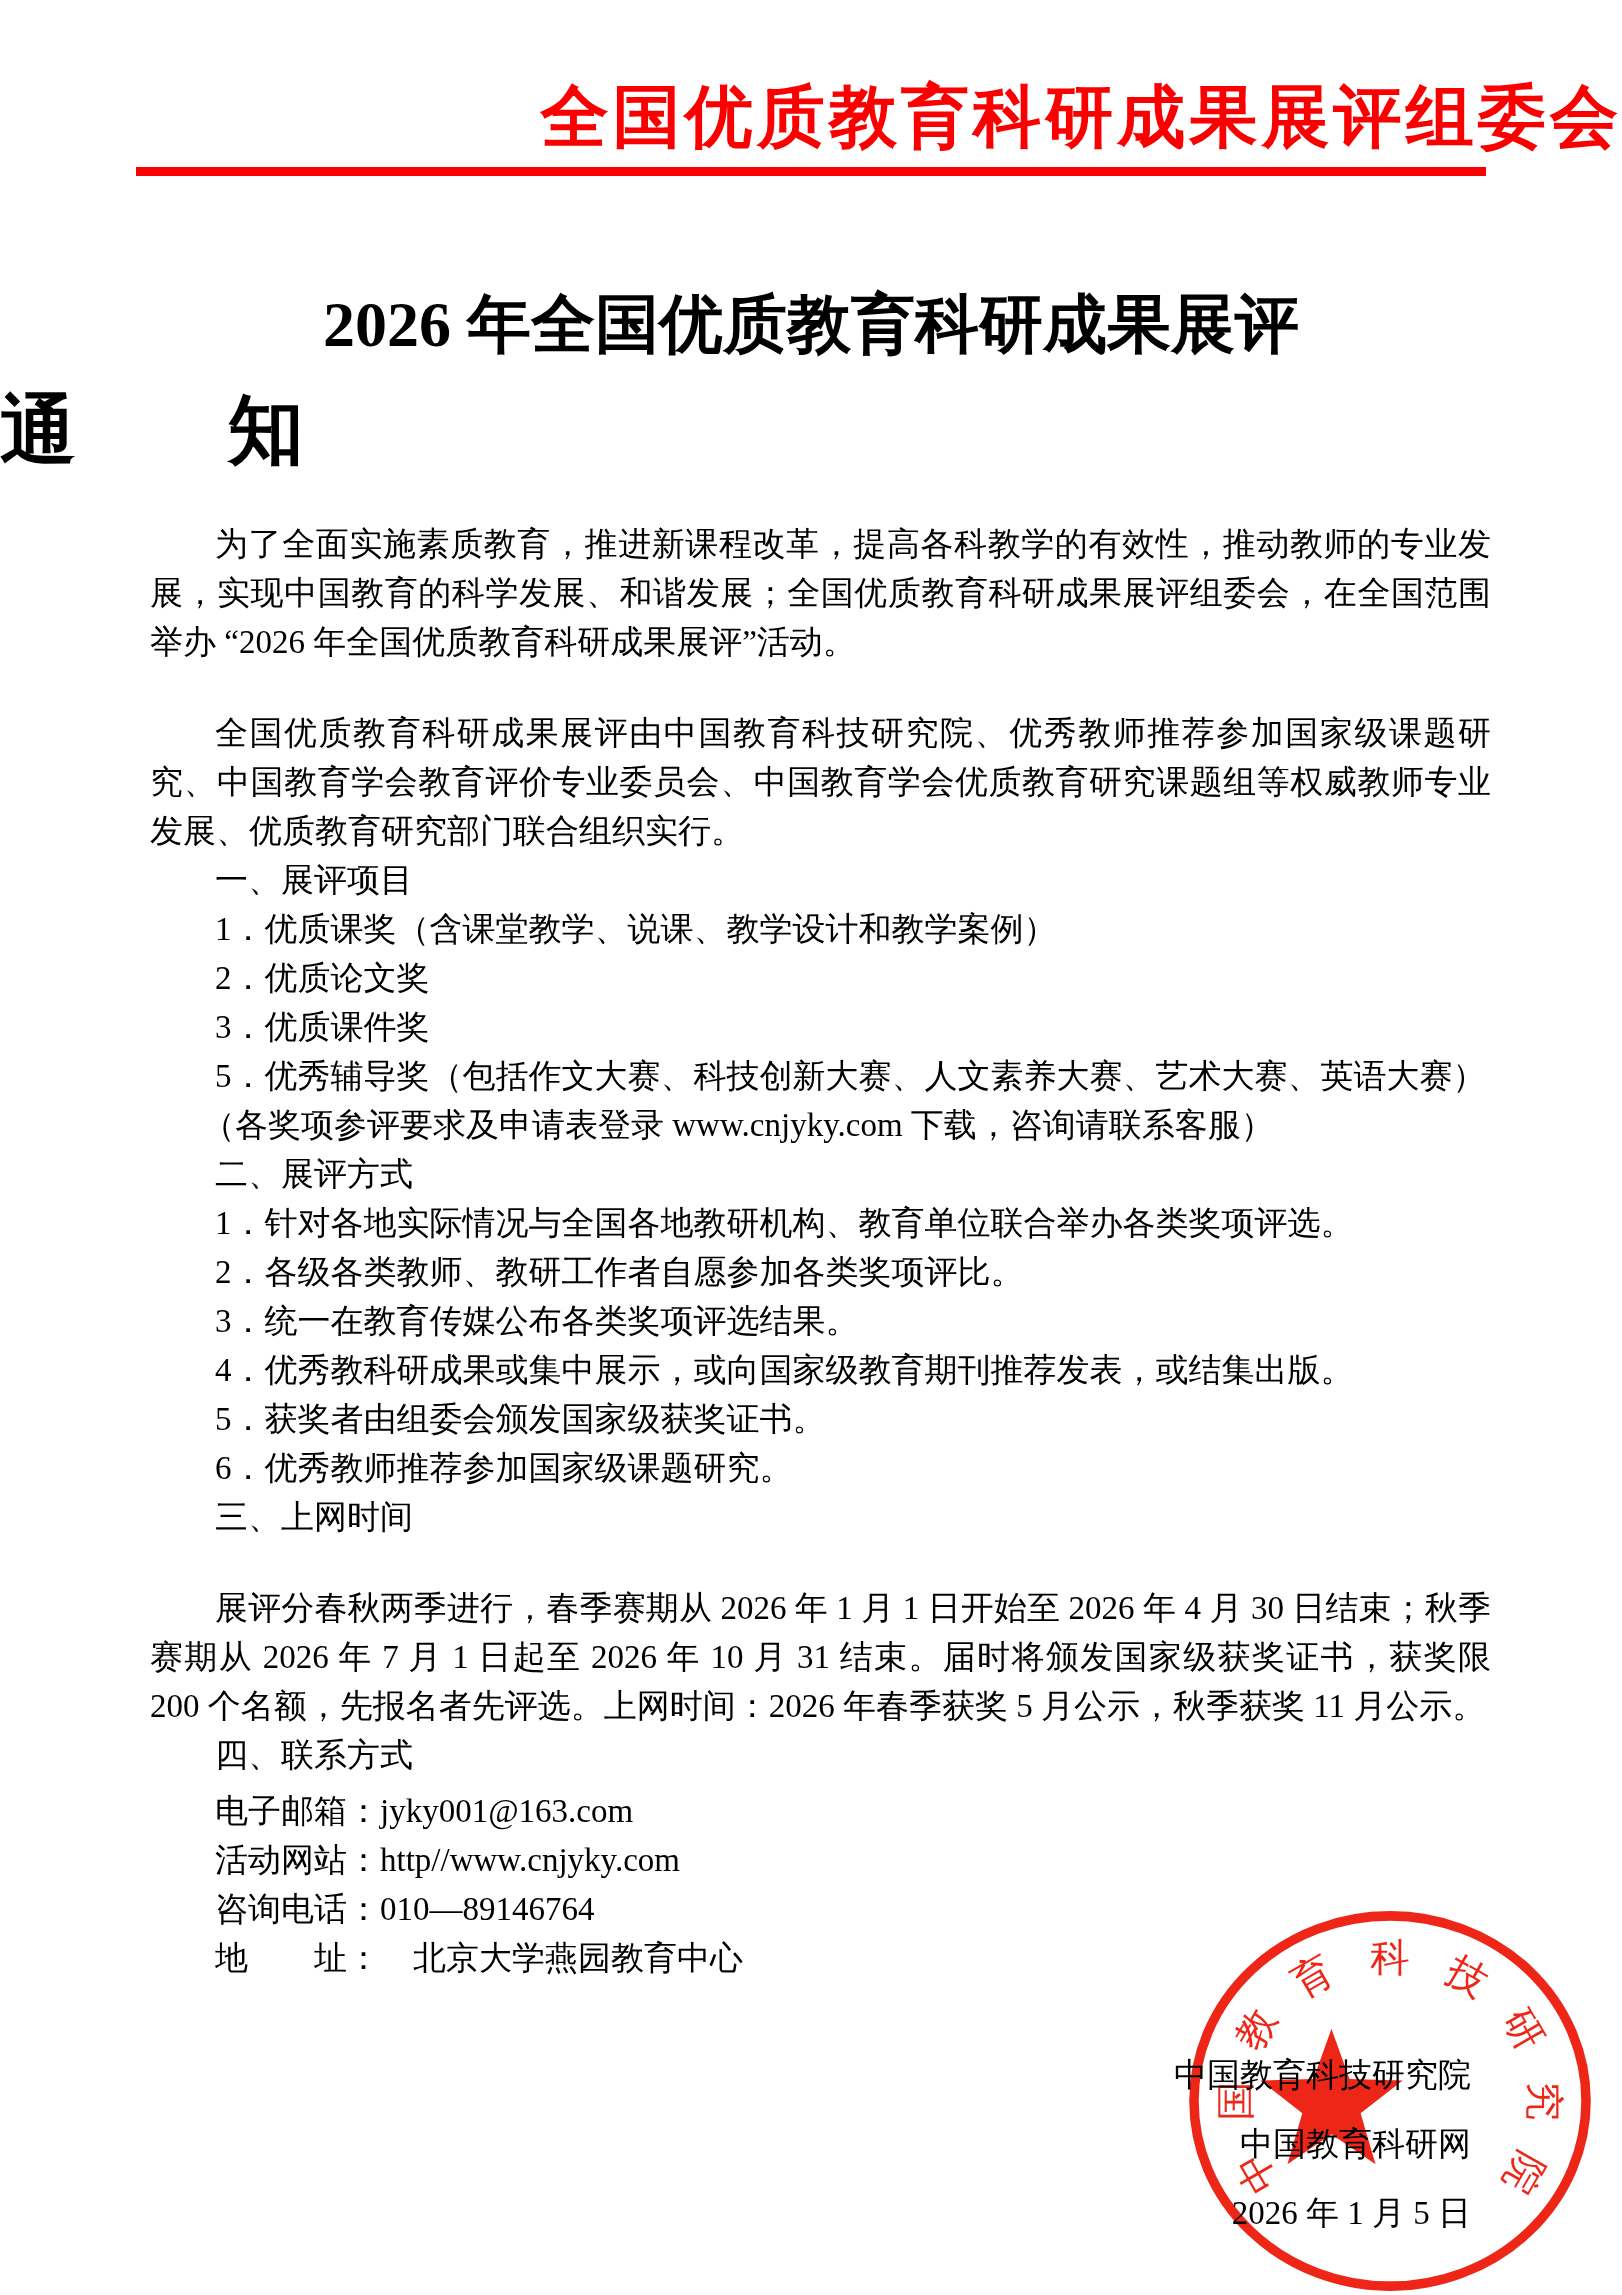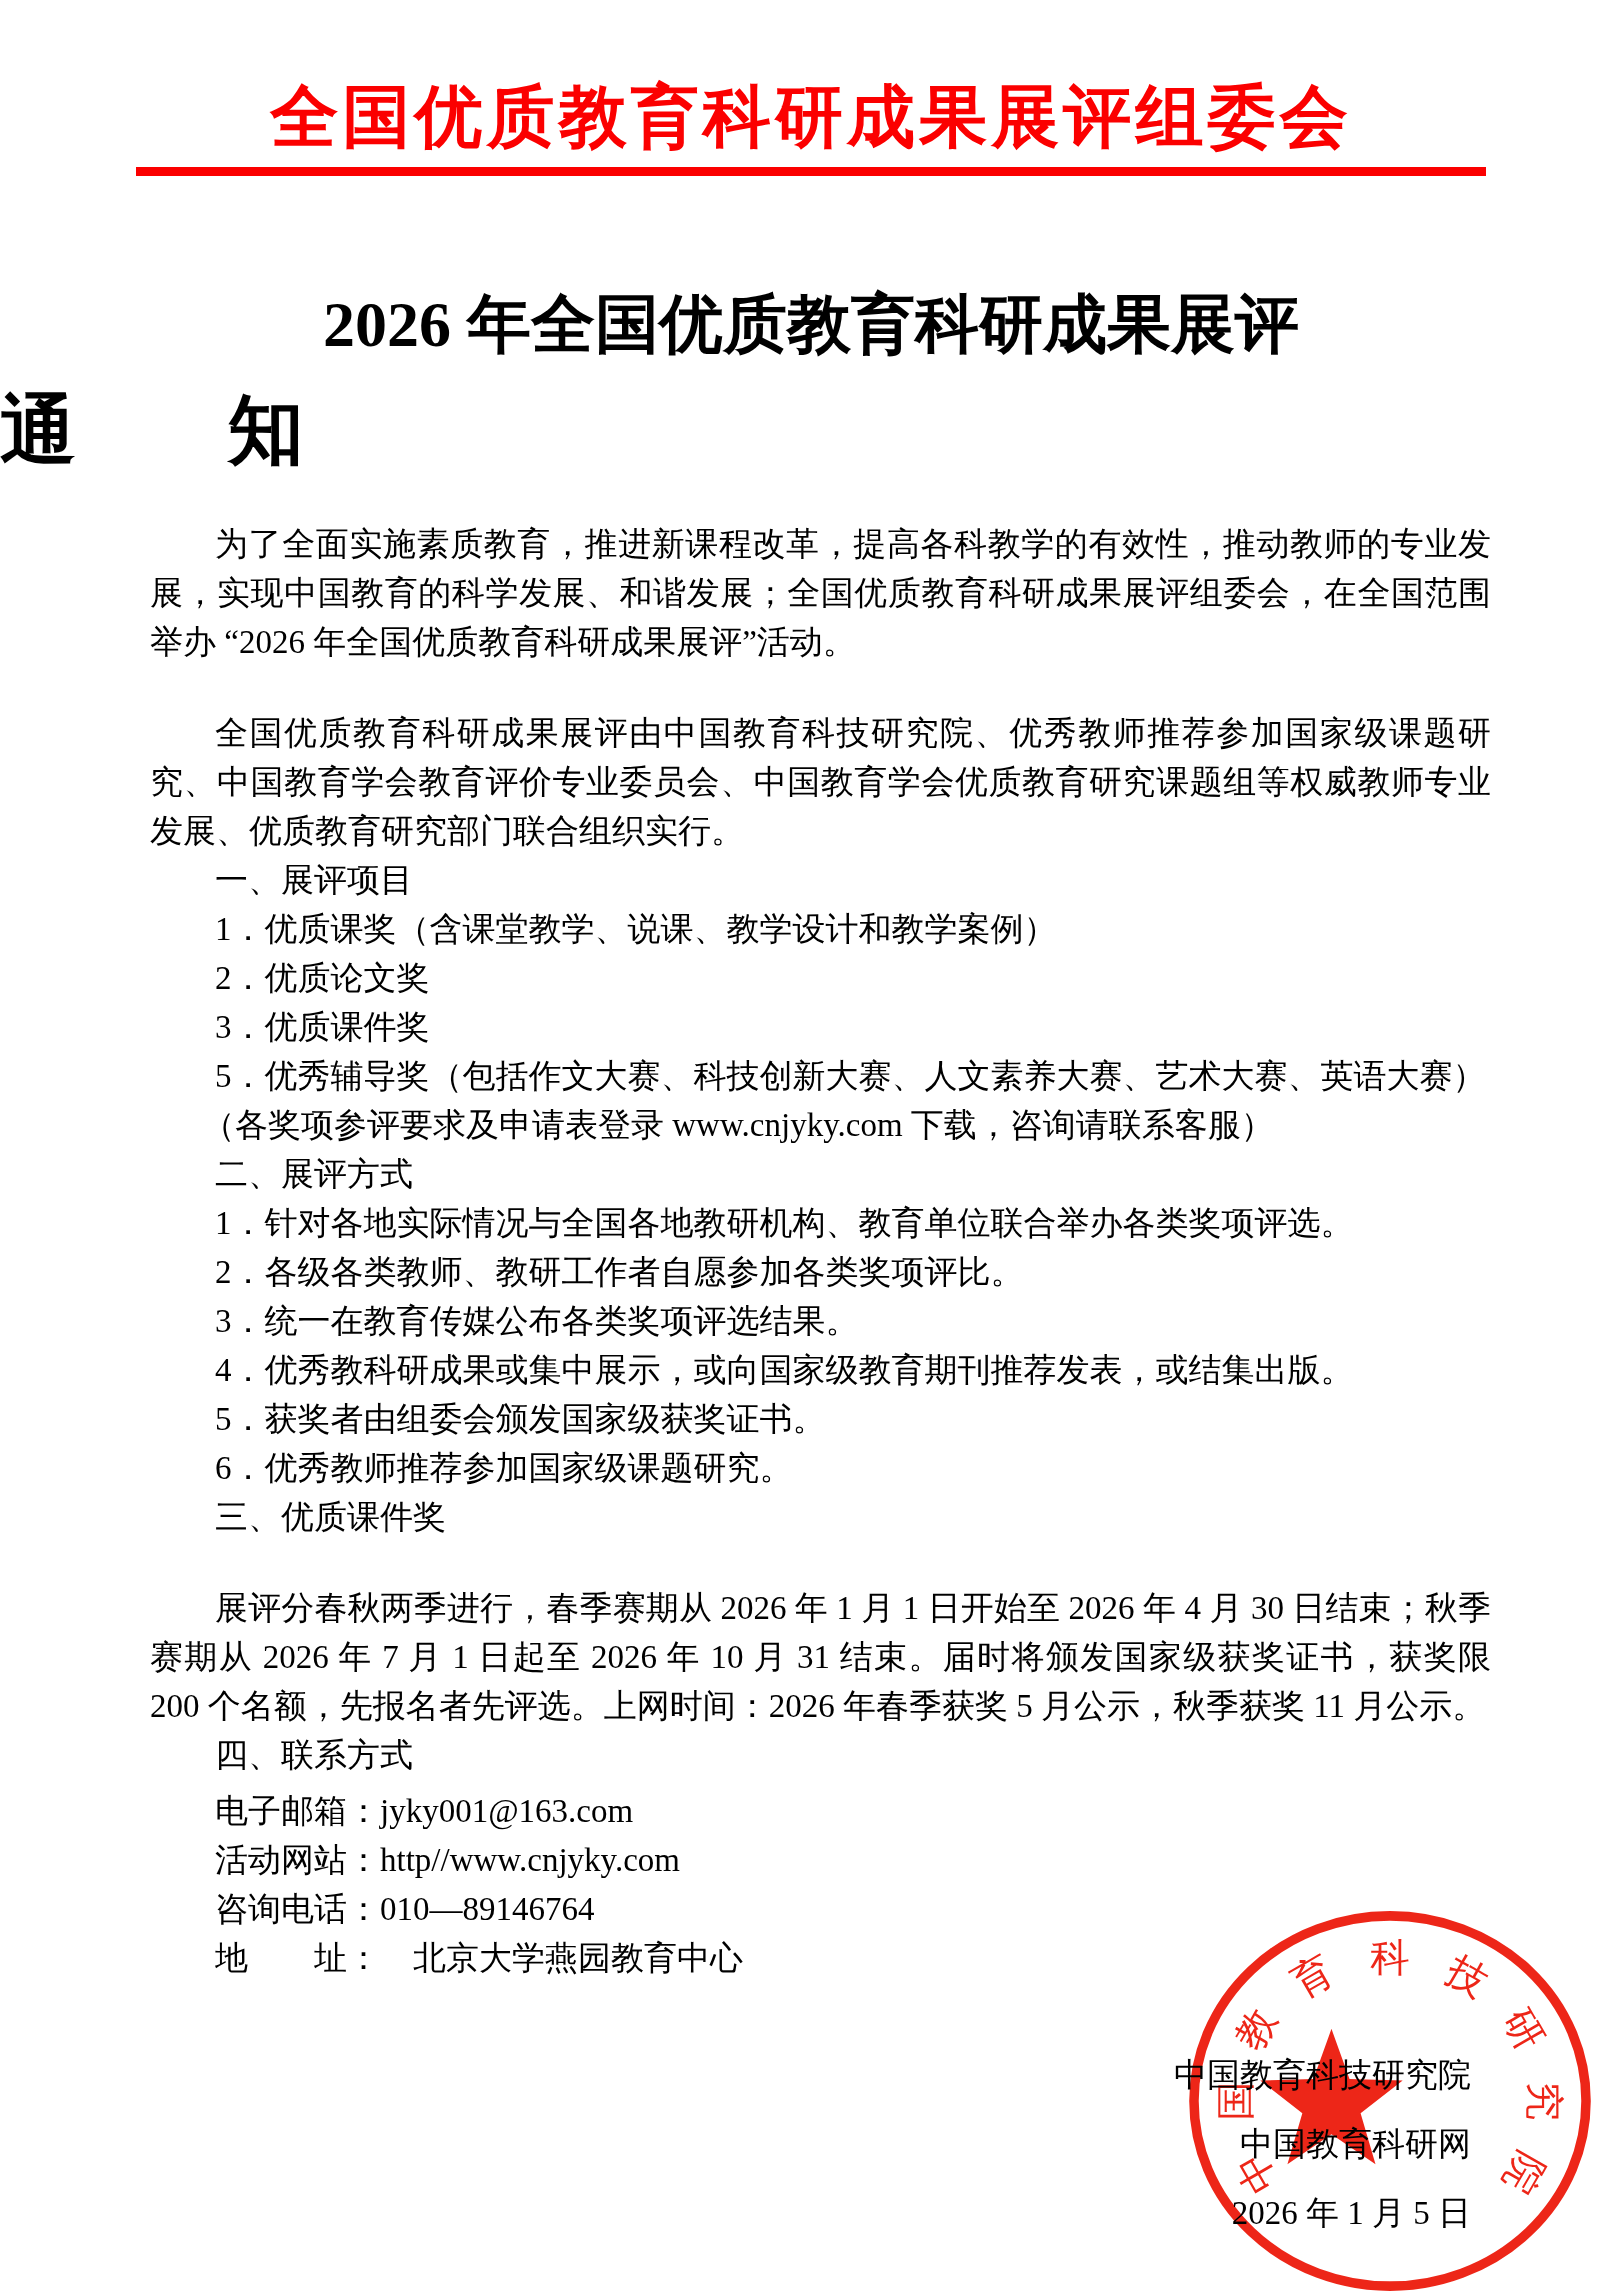--- a/index.html
+++ b/index.html
@@ -7,21 +7,21 @@
     position:relative;
     width:1622px;height:2295px;
     background:#ffffff;
     font-family:"Liberation Serif","DejaVu Serif",serif;
     color:#000;
     overflow:hidden;
   }
   
   .org-title{
     padding-top:83px;
-    text-align:center;
+    text-align:right;
     font-size:68px;
     font-weight:bold;
     color:#fb0000;
     letter-spacing:4.1px;
     line-height:1.0;
     white-space:nowrap;
   }
   .head-rule{
     width:1350px;height:8.2px;
     margin:16.4px auto 0 auto;
@@ -103,21 +103,21 @@
     <div class="note">（各奖项参评要求及申请表登录 www.cnjyky.com 下载，咨询请联系客服）</div>
 
     <div class="sec-heading">二、展评方式</div>
     <div class="item">1．针对各地实际情况与全国各地教研机构、教育单位联合举办各类奖项评选。</div>
     <div class="item">2．各级各类教师、教研工作者自愿参加各类奖项评比。</div>
     <div class="item">3．统一在教育传媒公布各类奖项评选结果。</div>
     <div class="item">4．优秀教科研成果或集中展示，或向国家级教育期刊推荐发表，或结集出版。</div>
     <div class="item">5．获奖者由组委会颁发国家级获奖证书。</div>
     <div class="item">6．优秀教师推荐参加国家级课题研究。</div>
 
-    <div class="sec-heading">三、优质课件奖</div>
+    <div class="sec-heading">三、上网时间</div>
     <div class="para">展评分春秋两季进行，春季赛期从 2026 年 1 月 1 日开始至 2026 年 4 月 30 日结束；秋季赛期从 2026 年 7 月 1 日起至 2026 年 10 月 31 结束。届时将颁发国家级获奖证书，获奖限 200 个名额，先报名者先评选。上网时间：2026 年春季获奖 5 月公示，秋季获奖 11 月公示。</div>
 
     <div class="sec-heading">四、联系方式</div>
     <div class="contact first">电子邮箱：jyky001@163.com</div>
     <div class="contact">活动网站：http//www.cnjyky.com</div>
     <div class="contact">咨询电话：010—89146764</div>
     <div class="contact">地　　址：　北京大学燕园教育中心</div>
   </div>
 
   <div class="signature">

